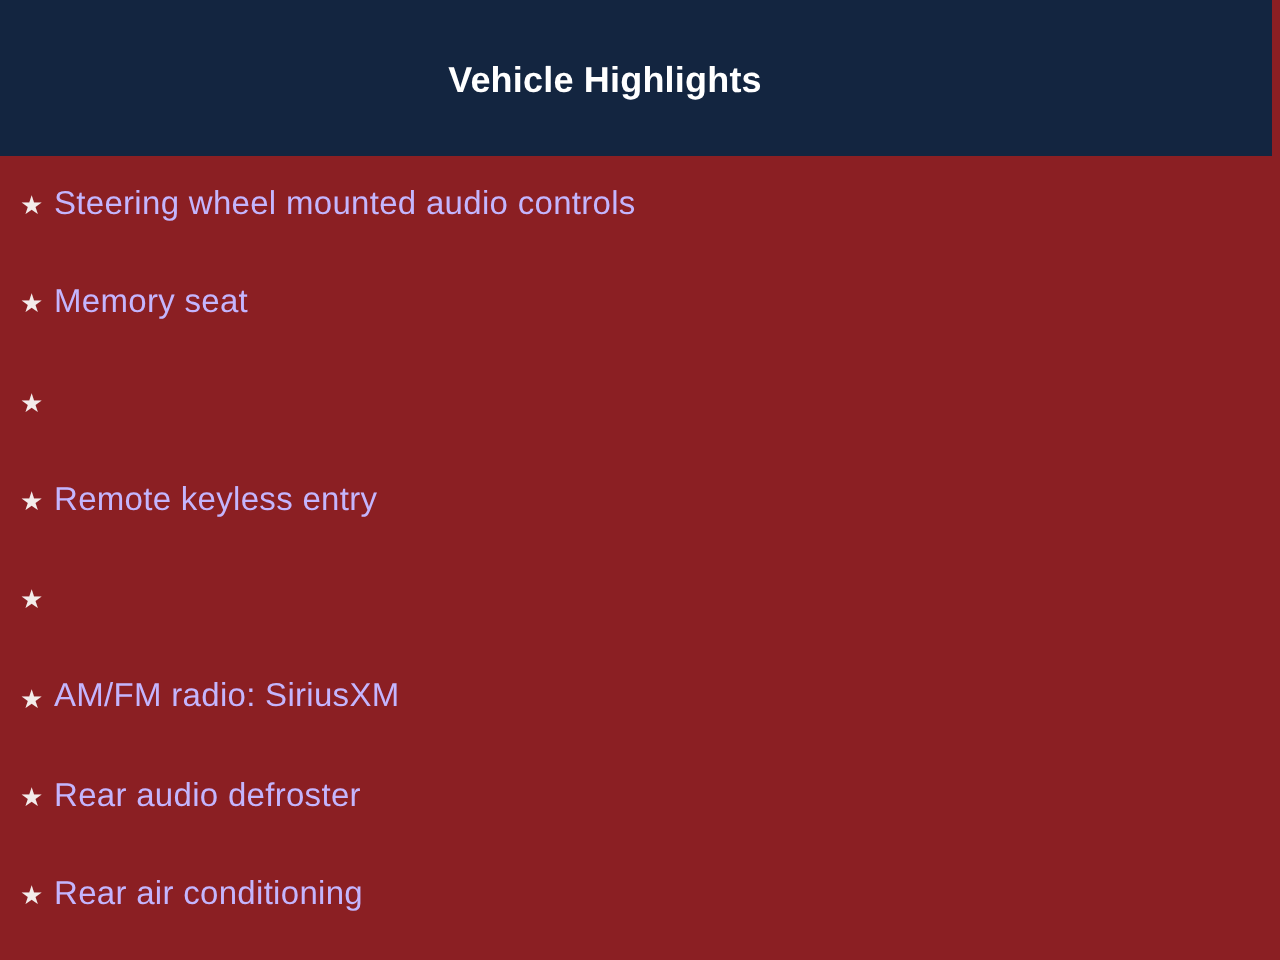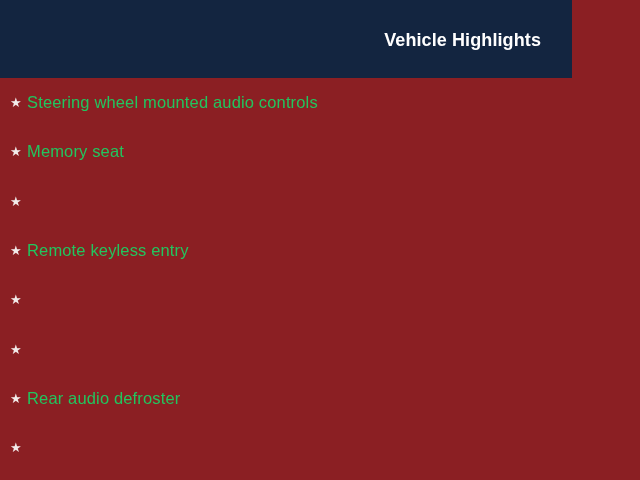--- a/index.html
+++ b/index.html
@@ -22,27 +22,27 @@
     height: 480px;
     background: #8b1f23;
     overflow: hidden;
   }
 
   
   .header {
     position: absolute;
     left: 0;
     top: 0;
-    width: 572px;
+    width: 636px;
     height: 78px;
     background: #132540;
     box-sizing: border-box;
     display: flex;
     align-items: center;
-    justify-content: flex-end;
+    justify-content: center;
     padding-right: 31px;
   }
 
   .header-title {
     color: #ffffff;
     font-size: 18px;
     font-weight: bold;
     letter-spacing: 0.1px;
     line-height: 1;
     white-space: nowrap;
@@ -75,21 +75,21 @@
     flex: 0 0 auto;
     width: 17px;
     color: #f3eceb;
     font-size: 13px;
     line-height: 1;
     text-align: left;
     user-select: none;
   }
 
   .highlight-label {
-    color: #22c55e;
+    color: #c4b5fd;
     font-size: 16.5px;
     line-height: 1.2;
     white-space: nowrap;
     letter-spacing: 0.15px;
   }
 </style>
 </head>
 <body>
 
 <div class="slide">
@@ -118,26 +118,28 @@
       <span class="star-icon">★</span>
       <span class="highlight-label">Remote keyless entry</span>
     </li>
 
     <li class="highlight-item">
       <span class="star-icon">★</span>
     </li>
 
     <li class="highlight-item">
       <span class="star-icon">★</span>
+      <span class="highlight-label">AM/FM radio: SiriusXM</span>
     </li>
 
     <li class="highlight-item">
       <span class="star-icon">★</span>
       <span class="highlight-label">Rear audio defroster</span>
     </li>
 
     <li class="highlight-item">
       <span class="star-icon">★</span>
+      <span class="highlight-label">Rear air conditioning</span>
     </li>
 
   </ul>
 
 </div>
 
 </body></html>

